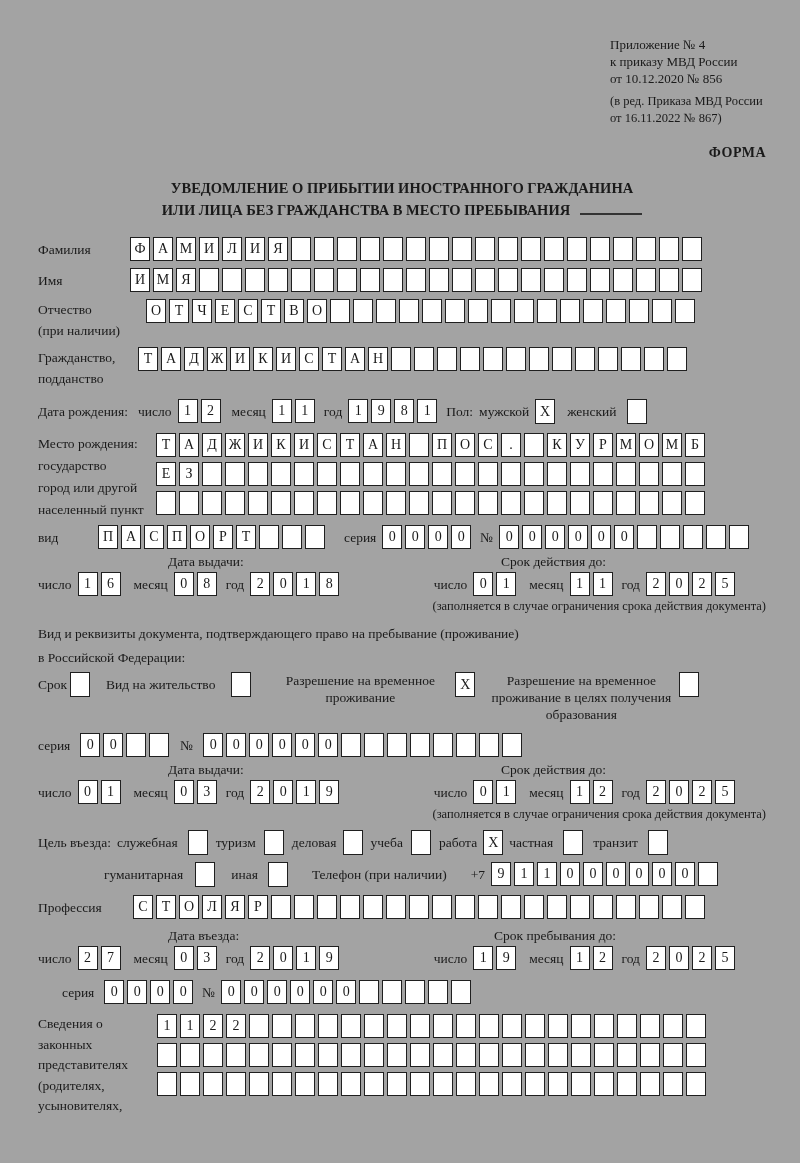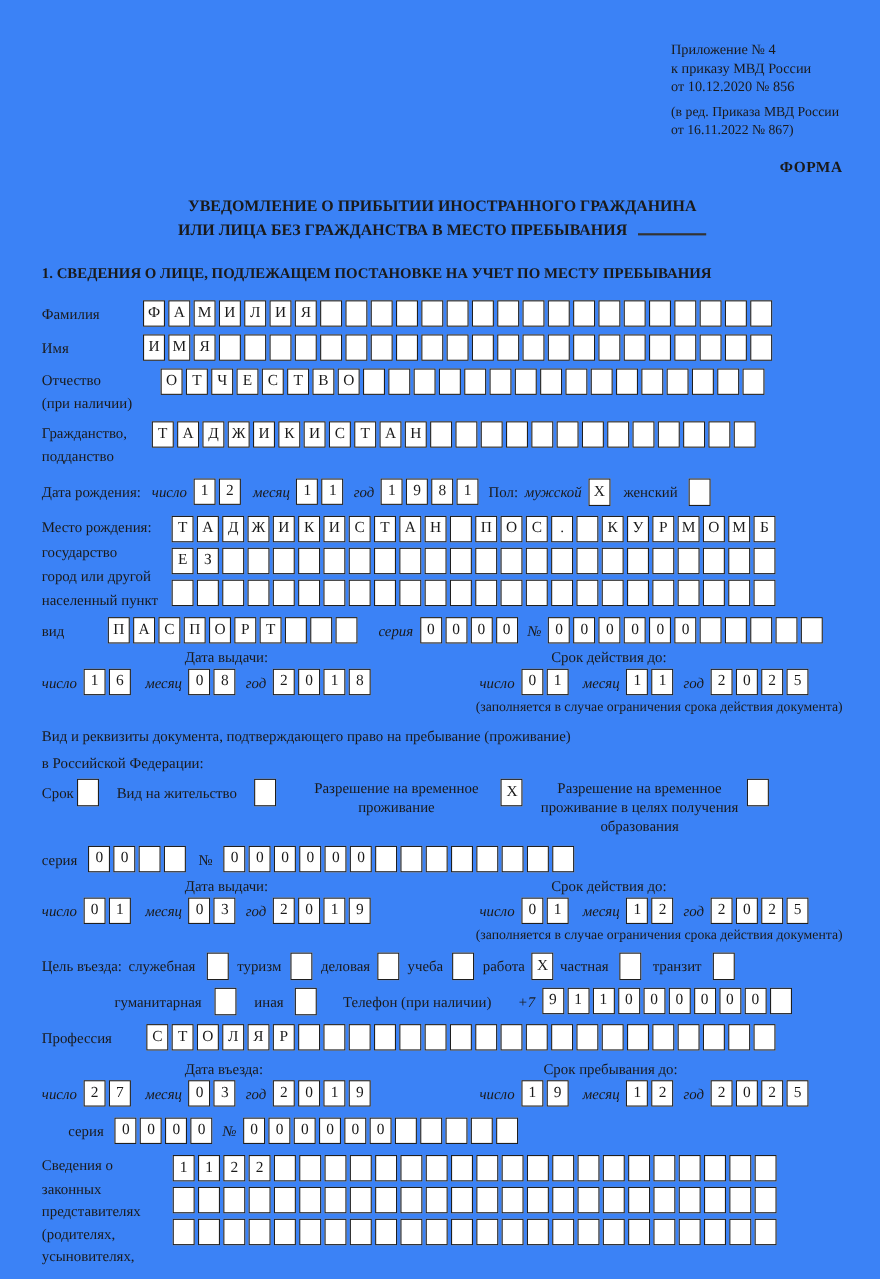--- a/index.html
+++ b/index.html
@@ -1,18 +1,18 @@
 <!DOCTYPE html>
 <html><head>
 <meta charset="utf-8">
 <style>
   html,body{margin:0;padding:0;background:#ffffff;}
   .page{
     width:800px;height:1163px;box-sizing:border-box;overflow:hidden;
-    padding:36px 34px 0 38px;background:#3b82f6;color:#1a1a1a;
+    padding:36px 34px 0 38px;background:#a3a3a3;color:#1a1a1a;
     font-family:"Liberation Serif","DejaVu Serif",serif;font-size:13.5px;
     position:relative;
   }
   .hdr-ref{margin-left:572px;line-height:17px;font-size:13px;}
   .hdr-edit{margin-left:572px;margin-top:6px;line-height:17px;font-size:12.5px;}
   .forma{text-align:right;font-weight:bold;font-size:14px;margin-top:18px;letter-spacing:.5px;}
   .title{text-align:center;font-weight:bold;font-size:14.5px;line-height:22px;margin-top:16px;}
   .title-underline{display:inline-block;width:62px;border-bottom:2px solid #333;margin-left:10px;}
   .sec-heading{font-weight:bold;font-size:13.5px;margin-top:20px;}
   .row{display:flex;align-items:flex-start;margin-top:6px;}
@@ -31,21 +31,21 @@
   .cstack{display:flex;flex-direction:column;}
   .cstack .cells{margin-bottom:5px;}
   .center-bold{text-align:center;font-weight:bold;font-size:13.5px;margin-top:6px;}
   .dates-hdr{display:flex;font-size:13.5px;margin-top:4px;gap:46px;}
   .note-right{text-align:right;font-size:12.5px;margin-top:2px;}
   .opt-label-wrap{text-align:center;line-height:17px;}
   .w60{width:60px;}.w92{width:92px;}.w100{width:100px;}.w108{width:108px;}
   .w118{width:118px;}.w150{width:150px;}.w95{width:95px;}
   .ml6{margin-left:6px;}.ml8{margin-left:8px;}.ml10{margin-left:10px;}.ml12{margin-left:12px;}
   .ml16{margin-left:16px;}.ml20{margin-left:20px;}.ml24{margin-left:24px;}.mla{margin-left:auto;}
-  .mr6{margin-right:6px;font-style:italic;}.mr10{margin-right:10px;}
+  .mr6{margin-right:6px;}.mr10{margin-right:10px;}
   .dgroup{display:flex;align-items:flex-start;}
   .dgroup .lbl{line-height:25px;}
 </style>
 </head>
 <body>
 
 <div class="page">
 
   <div class="hdr-ref">
     <div>Приложение № 4</div>
@@ -59,21 +59,20 @@
 
   <div class="forma">ФОРМА</div>
 
   <div class="title">
     <div>УВЕДОМЛЕНИЕ О ПРИБЫТИИ ИНОСТРАННОГО ГРАЖДАНИНА</div>
     <div>
       <span>ИЛИ ЛИЦА БЕЗ ГРАЖДАНСТВА В МЕСТО ПРЕБЫВАНИЯ</span><span class="title-underline"></span>
     </div>
   </div>
 
-  <div class="sec-heading">1. СВЕДЕНИЯ О ЛИЦЕ, ПОДЛЕЖАЩЕМ ПОСТАНОВКЕ НА УЧЕТ ПО МЕСТУ ПРЕБЫВАНИЯ</div>
 
   <div class="row" style="margin-top:16px;">
     <span class="lbl w92">Фамилия</span>
     <span class="cells">
         <span class="cell">Ф</span>
         <span class="cell">А</span>
         <span class="cell">М</span>
         <span class="cell">И</span>
         <span class="cell">Л</span>
         <span class="cell">И</span>

